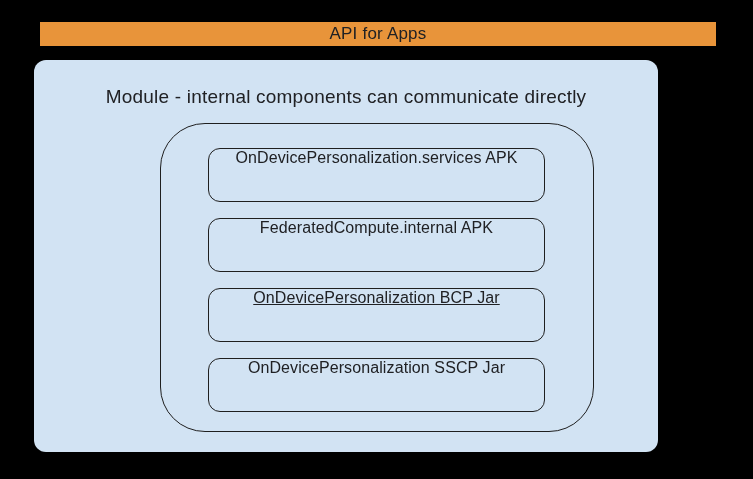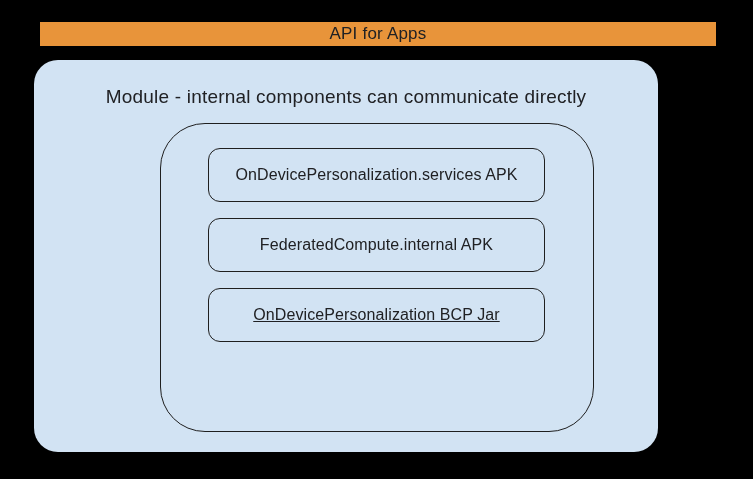--- a/index.html
+++ b/index.html
@@ -31,21 +31,21 @@
     display:flex; align-items:center; justify-content:center;
     font-size:17px;
     letter-spacing:0.2px;
     color:var(--text);
   }
   .module-container{
     position:absolute;
     left:34px; top:60px;
     width:624px; height:392px;
     background:var(--module-bg);
-    border-radius:24px;
+    border-radius:12px;
   }
   .module-title{
     position:absolute;
     left:0; top:26px;
     width:100%;
     text-align:center;
     font-size:19px;
     letter-spacing:0.2px;
     color:var(--text);
   }
@@ -57,21 +57,21 @@
     border-radius:45px;
     background:transparent;
   }
   .component-box{
     position:absolute;
     left:47px;
     width:337px; height:54px;
     border:1.5px solid var(--outline);
     border-radius:12px;
     background:var(--module-bg);
-    display:flex; align-items:center; justify-content:center;
+    display:flex; align-items:flex-start; justify-content:center;
     font-size:16px;
     letter-spacing:0.1px;
     color:var(--text);
     text-align:center;
   }
   .component-box.c0{ top:24px; }
   .component-box.c1{ top:94px; }
   .component-box.c2{ top:164px;text-decoration:underline; }
   .component-box.c3{ top:234px; }
 </style>
@@ -95,16 +95,19 @@
       </div>
 
       <div class="component-box c1">
         <span>FederatedCompute.internal APK</span>
       </div>
 
       <div class="component-box c2">
         <span>OnDevicePersonalization BCP Jar</span>
       </div>
 
+      <div class="component-box c3">
+        <span>OnDevicePersonalization SSCP Jar</span>
+      </div>
 
     </div>
   </div>
 </div>
 
 </body></html>

